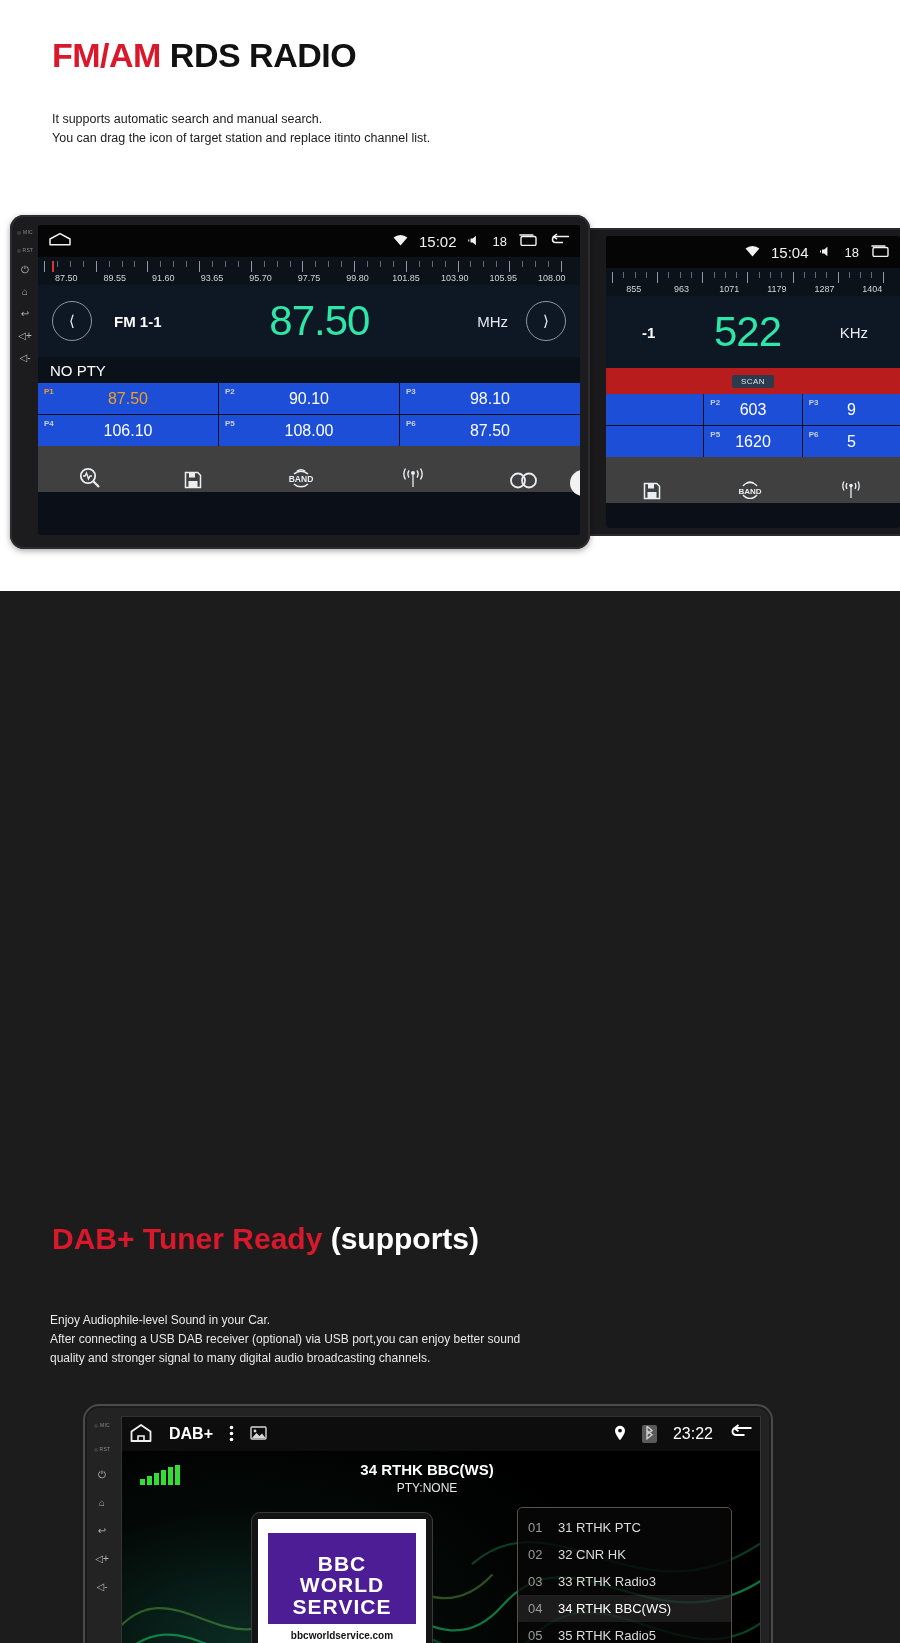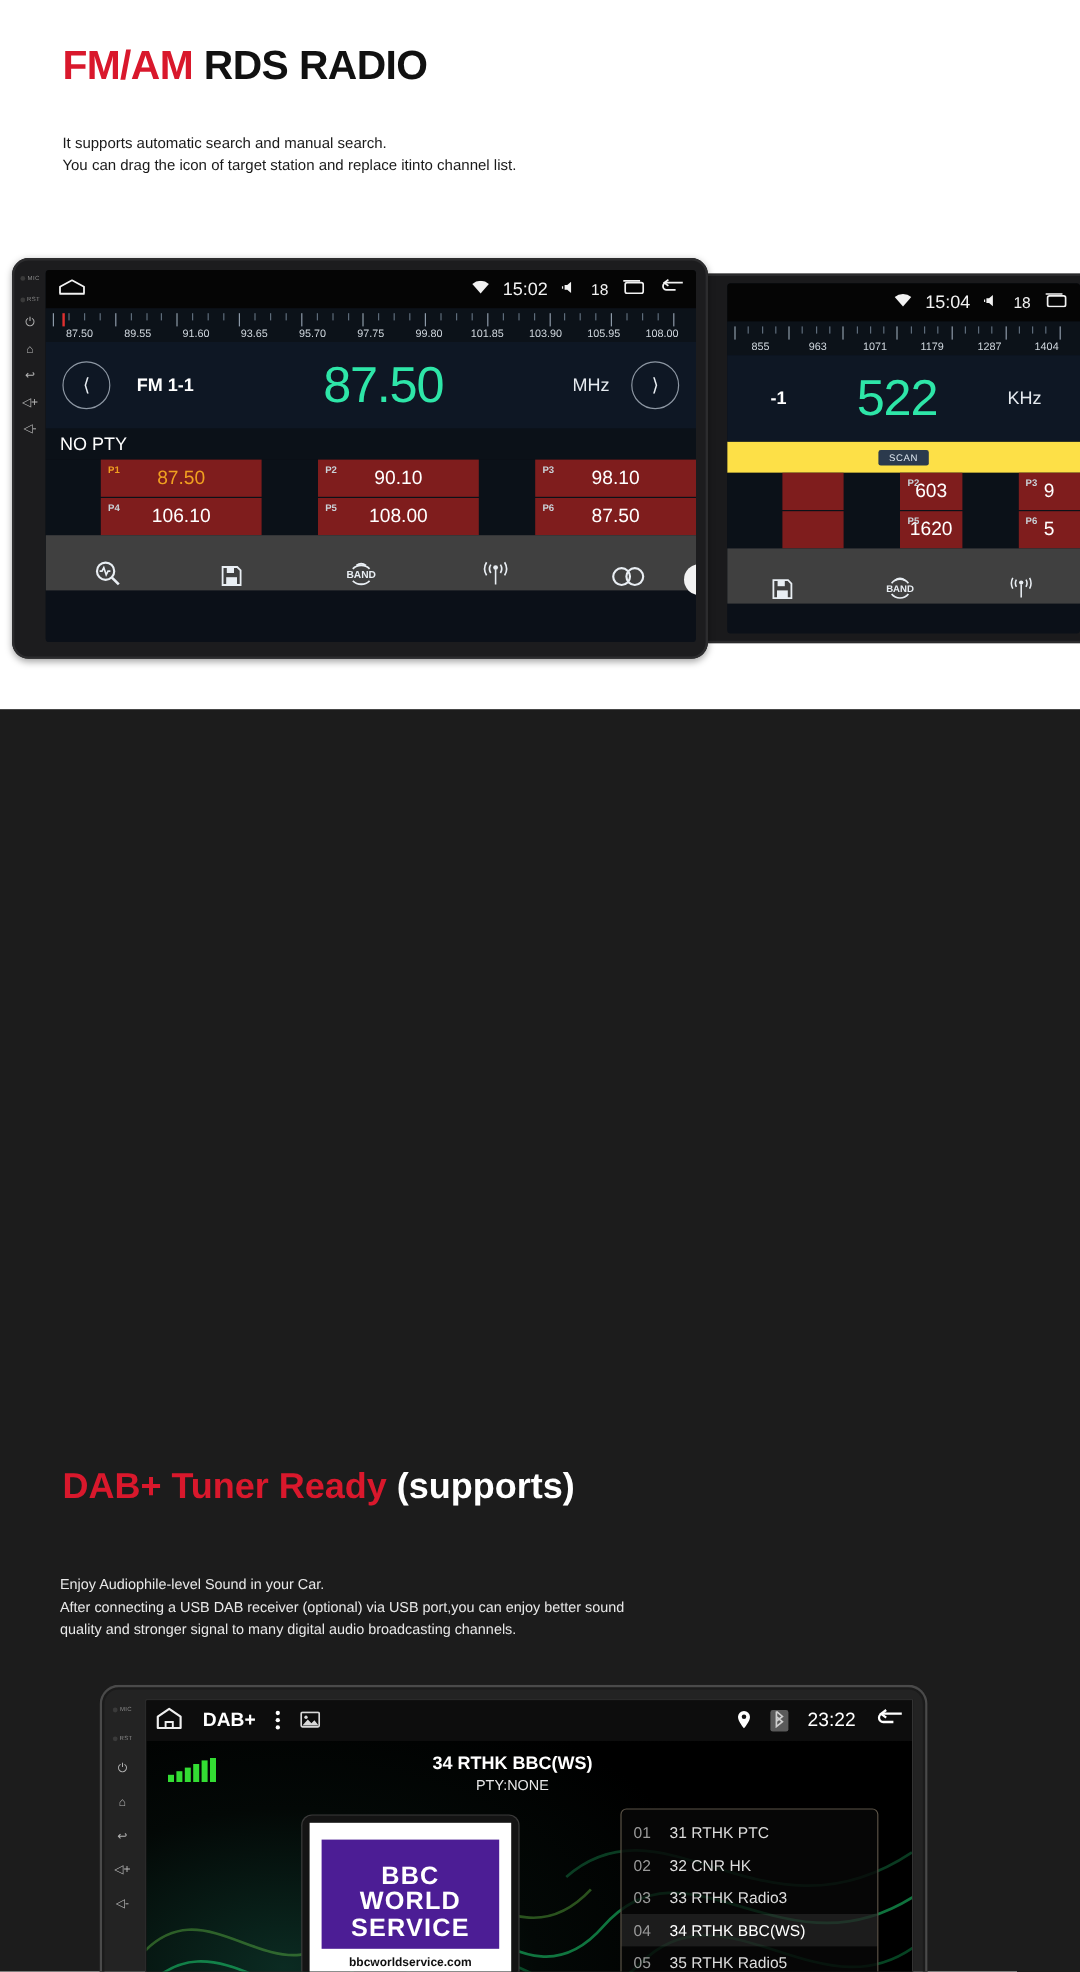--- a/index.html
+++ b/index.html
@@ -80,27 +80,27 @@
   .circbtn {
     width:40px;height:40px;border-radius:50%;border:1.5px solid #8d97a3;
     display:flex;align-items:center;justify-content:center;color:#e9eef3;font-size:15px;
   }
   .bandlbl { color:#fff; font-size:15px; font-weight:700; margin-left:22px; }
   .bigfreq { flex:1; text-align:center; color:#2ee6a8; font-size:42px; font-weight:400; letter-spacing:-1px;}
   .unitlbl { color:#e6ebf0; font-size:15px; margin-right:18px; }
 
   .ptyrow { background:#0b1118; height:26px; display:flex; align-items:center; padding-left:12px;}
   .ptyrow span { color:#fff; font-size:15px; }
-  .scanrow { background:#fde047; height:26px; display:flex; align-items:center; justify-content:center;}
+  .scanrow { background:#b91c1c; height:26px; display:flex; align-items:center; justify-content:center;}
   .scanchip { background:#2b3a4d; color:#dce5ef; font-size:8px; padding:2px 9px; border-radius:2px; letter-spacing:.5px;}
 
   .presets { display:grid; grid-template-columns:repeat(3,1fr); gap:1px; background:#0b1118;}
   .pcell {
-    background:#7f1d1d; height:31px; position:relative;
-    display:flex; align-items:center; justify-content:center;margin-left:46px;
+    background:#1d4ed8; height:31px; position:relative;
+    display:flex; align-items:center; justify-content:center;
   }
   .pcell .pn { position:absolute; left:6px; top:4px; font-size:8px; color:#c9d2d8; font-weight:700;}
   .pcell .pv { font-size:16px; color:#fff; }
   .pcell.active .pn { color:#f0a020; }
   .pcell.active .pv { color:#f0a020; }
 
   .bottombar {
     background:#404040; height:46px; display:flex; align-items:flex-end;
     justify-content:space-around; position:relative;
   }

